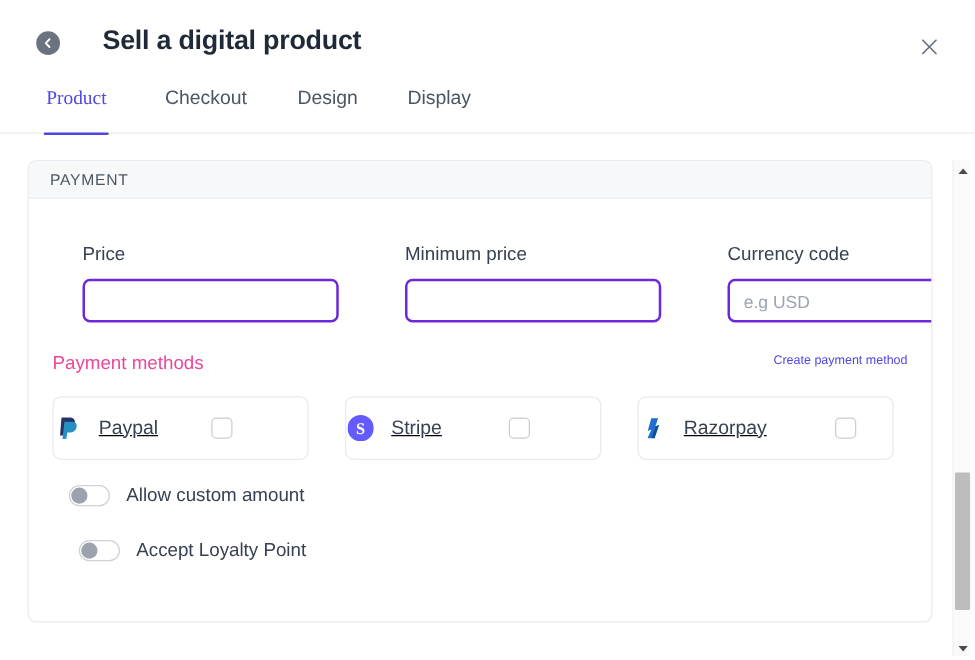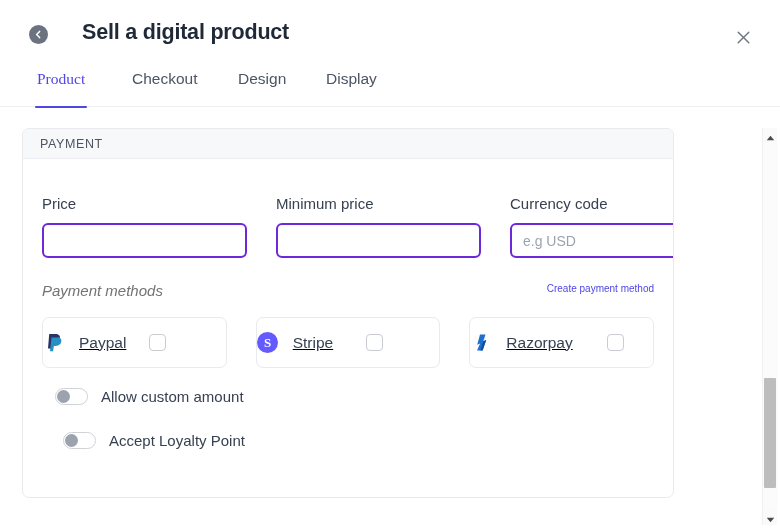--- a/index.html
+++ b/index.html
@@ -102,21 +102,21 @@
   .tab-0 { left: 35px; font-family: Liberation Serif, serif; }
   .tab-1 { left: 130px; }
   .tab-2 { left: 236px; }
   .tab-3 { left: 324px; }
 
   
   .panel {
     position: absolute;
     top: 128px;
     left: 22px;
-    width: 652px;
+    width: 724px;
     height: 370px;
     background: #ffffff;
     border: 1px solid #e9eaee;
     border-radius: 7px;
     overflow: hidden;
   }
 
   .panel-header {
     height: 30px;
     background: #f7f8f9;
@@ -134,21 +134,21 @@
     padding: 0 19px;
   }
 
   
   .field-row {
     position: relative;
     margin-top: 36px;
     display: flex;
     gap: 29px;
   }
-  .field { width: 205px; }
+  .field { width: 205px; margin-left: 24px; }
   .field-label {
     font-size: 15px;
     color: #374151;
     margin-bottom: 11px;
     display: block;
   }
   .field-input {
     width: 205px;
     height: 35px;
     border: 2px solid #6d28d9;
@@ -163,22 +163,21 @@
   .field-input::placeholder { color: #9ca3af; }
 
   
   .methods-head {
     position: relative;
     margin-top: 24px;
     height: 20px;
   }
   .methods-title {
     font-size: 15px;
-    color: #737373;
-    font-style: italic;
+    color: #ec4899;
   }
   .create-link {
     position: absolute;
     right: 0;
     top: 1px;
     font-size: 10px;
     color: #4f46e5;
     cursor: pointer;
     white-space: nowrap;
   }

